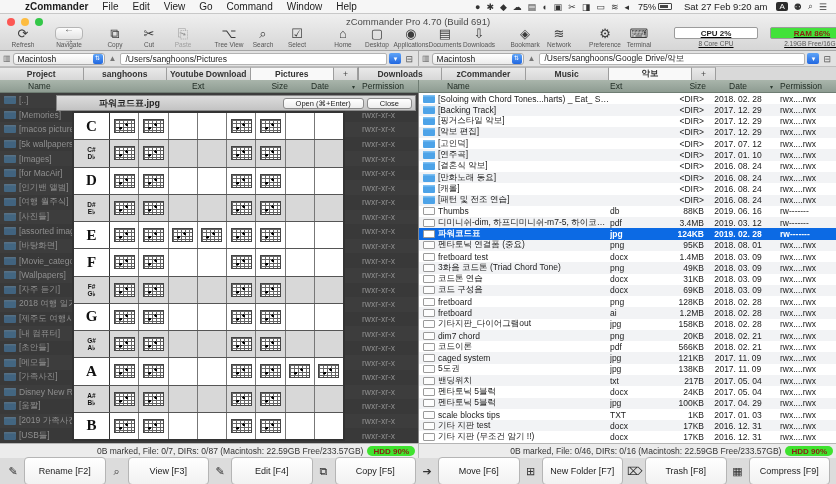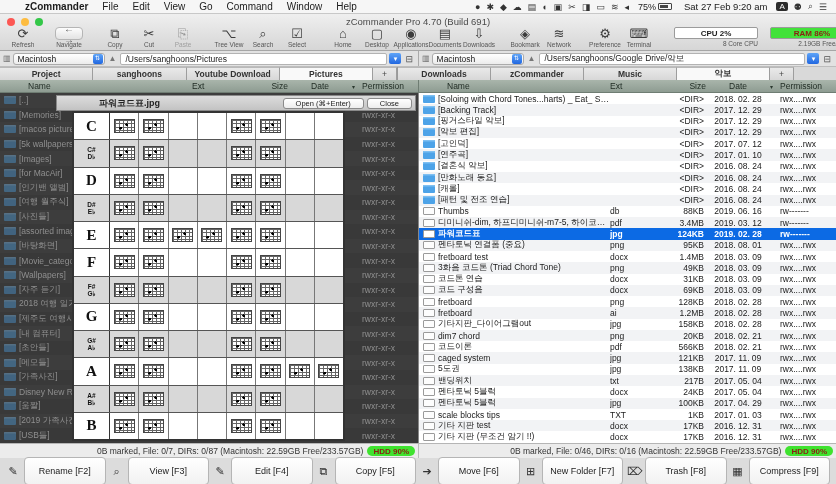--- a/index.html
+++ b/index.html
@@ -22,38 +22,38 @@
   .light { width:8px; height:8px; border-radius:50%; }
   .light.r { background:#fc5753; } .light.y { background:#fdbc40; } .light.g { background:#33c748; }
   .wtitle { position:absolute; top:2px; left:0; width:100%; text-align:center; font-size:9.5px; color:#4a4a4a; }
   .toolrow { position:absolute; top:13px; left:0; width:836px; height:24px; display:flex; align-items:flex-start; padding:0 6px; }
   .tbtn { display:flex; flex-direction:column; align-items:center; margin:0 4px; min-width:26px; }
   .tbtn .tico { font-size:13px; line-height:13px; color:#3c3c3c; }
   .tbtn .tlab { font-size:6.5px; color:#555; margin-top:1px; white-space:nowrap; }
   .tbtn.dim { opacity:.45; }
   .navpill { background:linear-gradient(#fdfdfd,#e3e3e3); border:1px solid #b5b5b5; border-radius:4px; padding:0 8px; font-size:10px; color:#555; height:13px; display:flex; align-items:center; gap:10px; }
   .tsep { width:1px; height:20px; background:#bbb; margin:1px 6px 0; }
-  .meter { display:flex; flex-direction:column; align-items:flex-end; margin:0 6px; }
+  .meter { display:flex; flex-direction:column; align-items:center; margin:0 6px;text-decoration:underline; }
   .meterbox { width:84px; height:12px; border:1px solid #9b9b9b; border-radius:2px; background:#fff; font-size:8px; font-weight:bold; color:#222; display:flex; align-items:center; justify-content:center; }
   .meterbox.green { background:#42e23a; color:#8c1d12; }
   .metersub { font-size:6.5px; color:#555; margin-top:1px; }
   
   .pathband { position:absolute; top:51px; left:0; width:836px; height:16px; background:#e2e2e2; display:flex; border-bottom:1px solid #bdbdbd; }
   .pathhalf { width:418px; display:flex; align-items:center; padding:0 3px; gap:2px; }
   .pathhalf + .pathhalf { border-left:1px solid #aaa; }
   .diskico { font-size:8px; color:#666; }
   .disksel { background:linear-gradient(#fff,#ececec); border:1px solid #ababab; border-radius:3px; height:12px; width:92px; display:flex; align-items:center; font-size:8.5px; color:#222; padding-left:4px; position:relative; }
   .disksel .step { position:absolute; right:1px; top:0.5px; width:10px; height:9.5px; background:linear-gradient(#5ea4f8,#2167e0); border-radius:2px; color:#fff; font-size:6px; line-height:9px; text-align:center; }
   .upbtn { font-size:8px; color:#777; padding:0 2px; }
   .pathfield { flex:1; background:#fff; border:1px solid #b3b3b3; border-radius:2px; height:12px; font-size:8.5px; color:#222; display:flex; align-items:center; padding-left:4px; overflow:hidden; white-space:nowrap; }
   .pathdrop { width:12px; height:11px; background:linear-gradient(#5ea4f8,#2167e0); border-radius:2px; color:#fff; font-size:7px; line-height:11px; text-align:center; }
   .pathfold { font-size:9px; color:#555; padding:0 2px; }
   
   .tabband { position:absolute; top:67px; left:0; width:836px; height:13px; display:flex; background:#d9d9d9; }
-  .tabhalf { width:397px; display:flex; }
+  .tabhalf { width:358px; display:flex; }
   .tabhalf + .tabhalf { border-left:1px solid #999; }
   .tab { flex:1; border-right:1px solid #9d9d9d; border-top:1px solid #b9b9b9; background:linear-gradient(#e9e9e9,#d7d7d7); font-size:8.5px; font-weight:bold; color:#333; display:flex; align-items:center; justify-content:center; overflow:hidden; white-space:nowrap; }
   .tab.active { background:#f9f9f9; }
   .tab.plus { flex:0 0 24px; font-weight:normal; color:#444; }
   
   .hdrband { position:absolute; top:80px; left:0; width:836px; height:13px; display:flex; background:linear-gradient(#a9b5ab,#8e9c92); border-bottom:1px solid #6f7d73; }
   .hdrhalf { width:418px; display:flex; align-items:center; font-size:8.5px; color:#1e2a22; }
   .hdrhalf + .hdrhalf { border-left:1px solid #6f7d73; }
   .h-name { flex:1; padding-left:28px; }
   .h-ext { width:44px; }

